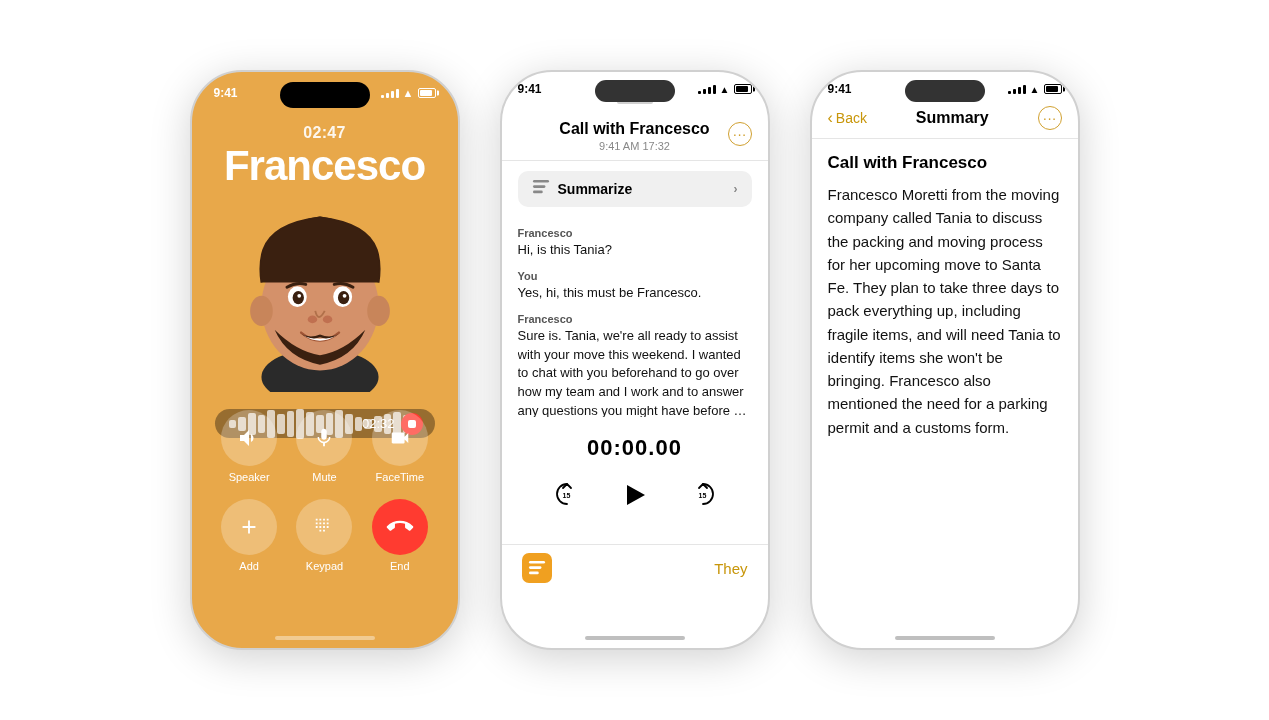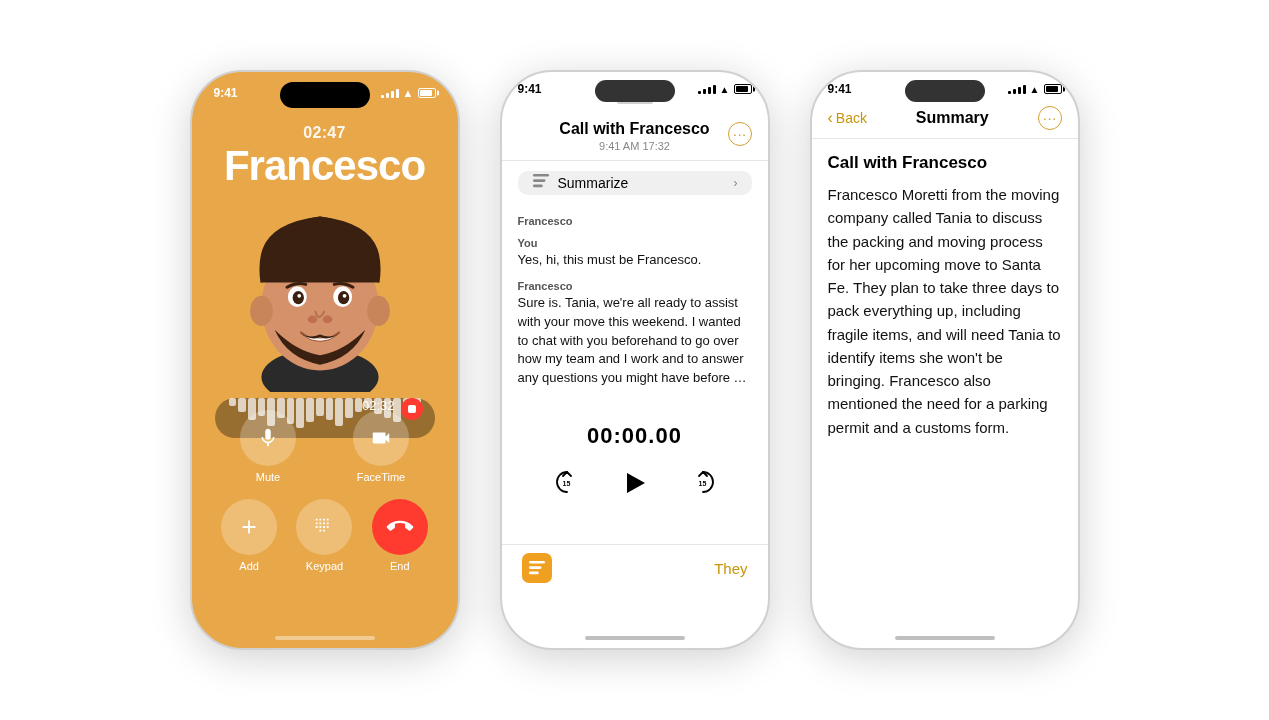--- a/index.html
+++ b/index.html
@@ -131,24 +131,25 @@
       width: 180px;
       height: 200px;
     }
     
     .audio-waveform {
       position: absolute;
       bottom: 210px;
       left: 50%;
       transform: translateX(-50%);
       width: 220px;
-      height: 40px;
+      height: 29px;
       background: rgba(0,0,0,0.35);
       border-radius: 20px;
       display: flex;
+      align-items: center;
       padding: 0 14px;
       gap: 2px;
     }
     .wave-bar {
       flex: 1;
       background: rgba(255,255,255,0.7);
       border-radius: 2px;
     }
     .rec-time {
       position: absolute;
@@ -258,26 +259,27 @@
       display: flex;
       align-items: center;
       justify-content: center;
       color: #d0a030;
       font-size: 14px;
     }
     .summarize-bar {
       margin: 10px 16px;
       background: #f0f0f0;
       border-radius: 10px;
-      padding: 2px 14px;
+      padding: 8px 14px;
       display: flex;
       align-items: center;
       justify-content: space-between;
       font-size: 14px;
       color: #000;
+      font-weight: bold;
     }
     .summarize-left {
       display: flex;
       align-items: center;
       gap: 8px;
     }
     .summarize-icon {
       font-size: 16px;
     }
     .summarize-chevron {
@@ -520,20 +522,28 @@
     <div class="wave-bar" style="height:18px"></div>
     <div class="wave-bar" style="height:12px"></div>
     <span class="rec-time">02:32</span>
     <div class="rec-dot"></div>
   </div>
 
   <div class="call-buttons">
     <div class="btn-row">
       <div class="call-btn">
         <div class="call-btn-circle btn-dark">
+          <svg width="24" height="24" viewBox="0 0 24 24" fill="white">
+              <path d="M3 9v6h4l5 5V4L7 9H3zm13.5 3c0-1.77-1.02-3.29-2.5-4.03v8.05c1.48-.73 2.5-2.25 2.5-4.02z"></path>
+            </svg>
+        </div>
+        <span class="call-btn-label">Speaker</span>
+      </div>
+      <div class="call-btn">
+        <div class="call-btn-circle btn-dark">
           <svg width="22" height="22" viewBox="0 0 24 24" fill="white">
               <path d="M12 14c1.66 0 2.99-1.34 2.99-3L15 5c0-1.66-1.34-3-3-3S9 3.34 9 5v6c0 1.66 1.34 3 3 3zm5.3-3c0 3-2.54 5.1-5.3 5.1S6.7 14 6.7 11H5c0 3.41 2.72 6.23 6 6.72V21h2v-3.28c3.28-.48 6-3.3 6-6.72h-1.7z"></path>
             </svg>
         </div>
         <span class="call-btn-label">Mute</span>
       </div>
       <div class="call-btn">
         <div class="call-btn-circle btn-dark">
           <svg width="22" height="22" viewBox="0 0 24 24" fill="white">
               <path d="M17 10.5V7c0-.55-.45-1-1-1H4c-.55 0-1 .45-1 1v10c0 .55.45 1 1 1h12c.55 0 1-.45 1-1v-3.5l4 4v-11l-4 4z"></path>
@@ -611,20 +621,21 @@
           </svg>
       </span>
       <span>Summarize</span>
     </div>
     <span class="summarize-chevron">›</span>
   </div>
 
   <div class="transcript-body">
     <div>
       <div class="msg-sender">Francesco</div>
+      <div class="msg-text">Hi, is this Tania?</div>
     </div>
     <div>
       <div class="msg-sender">You</div>
       <div class="msg-text">Yes, hi, this must be Francesco.</div>
     </div>
     <div>
       <div class="msg-sender">Francesco</div>
       <div class="msg-text" style="display:-webkit-box;-webkit-line-clamp:5;-webkit-box-orient:vertical;overflow:hidden;">Sure is. Tania, we're all ready to assist with your move this weekend. I wanted to chat with you beforehand to go over how my team and I work and to answer any questions you might have before we arrive Saturday</div>
     </div>
   </div>

